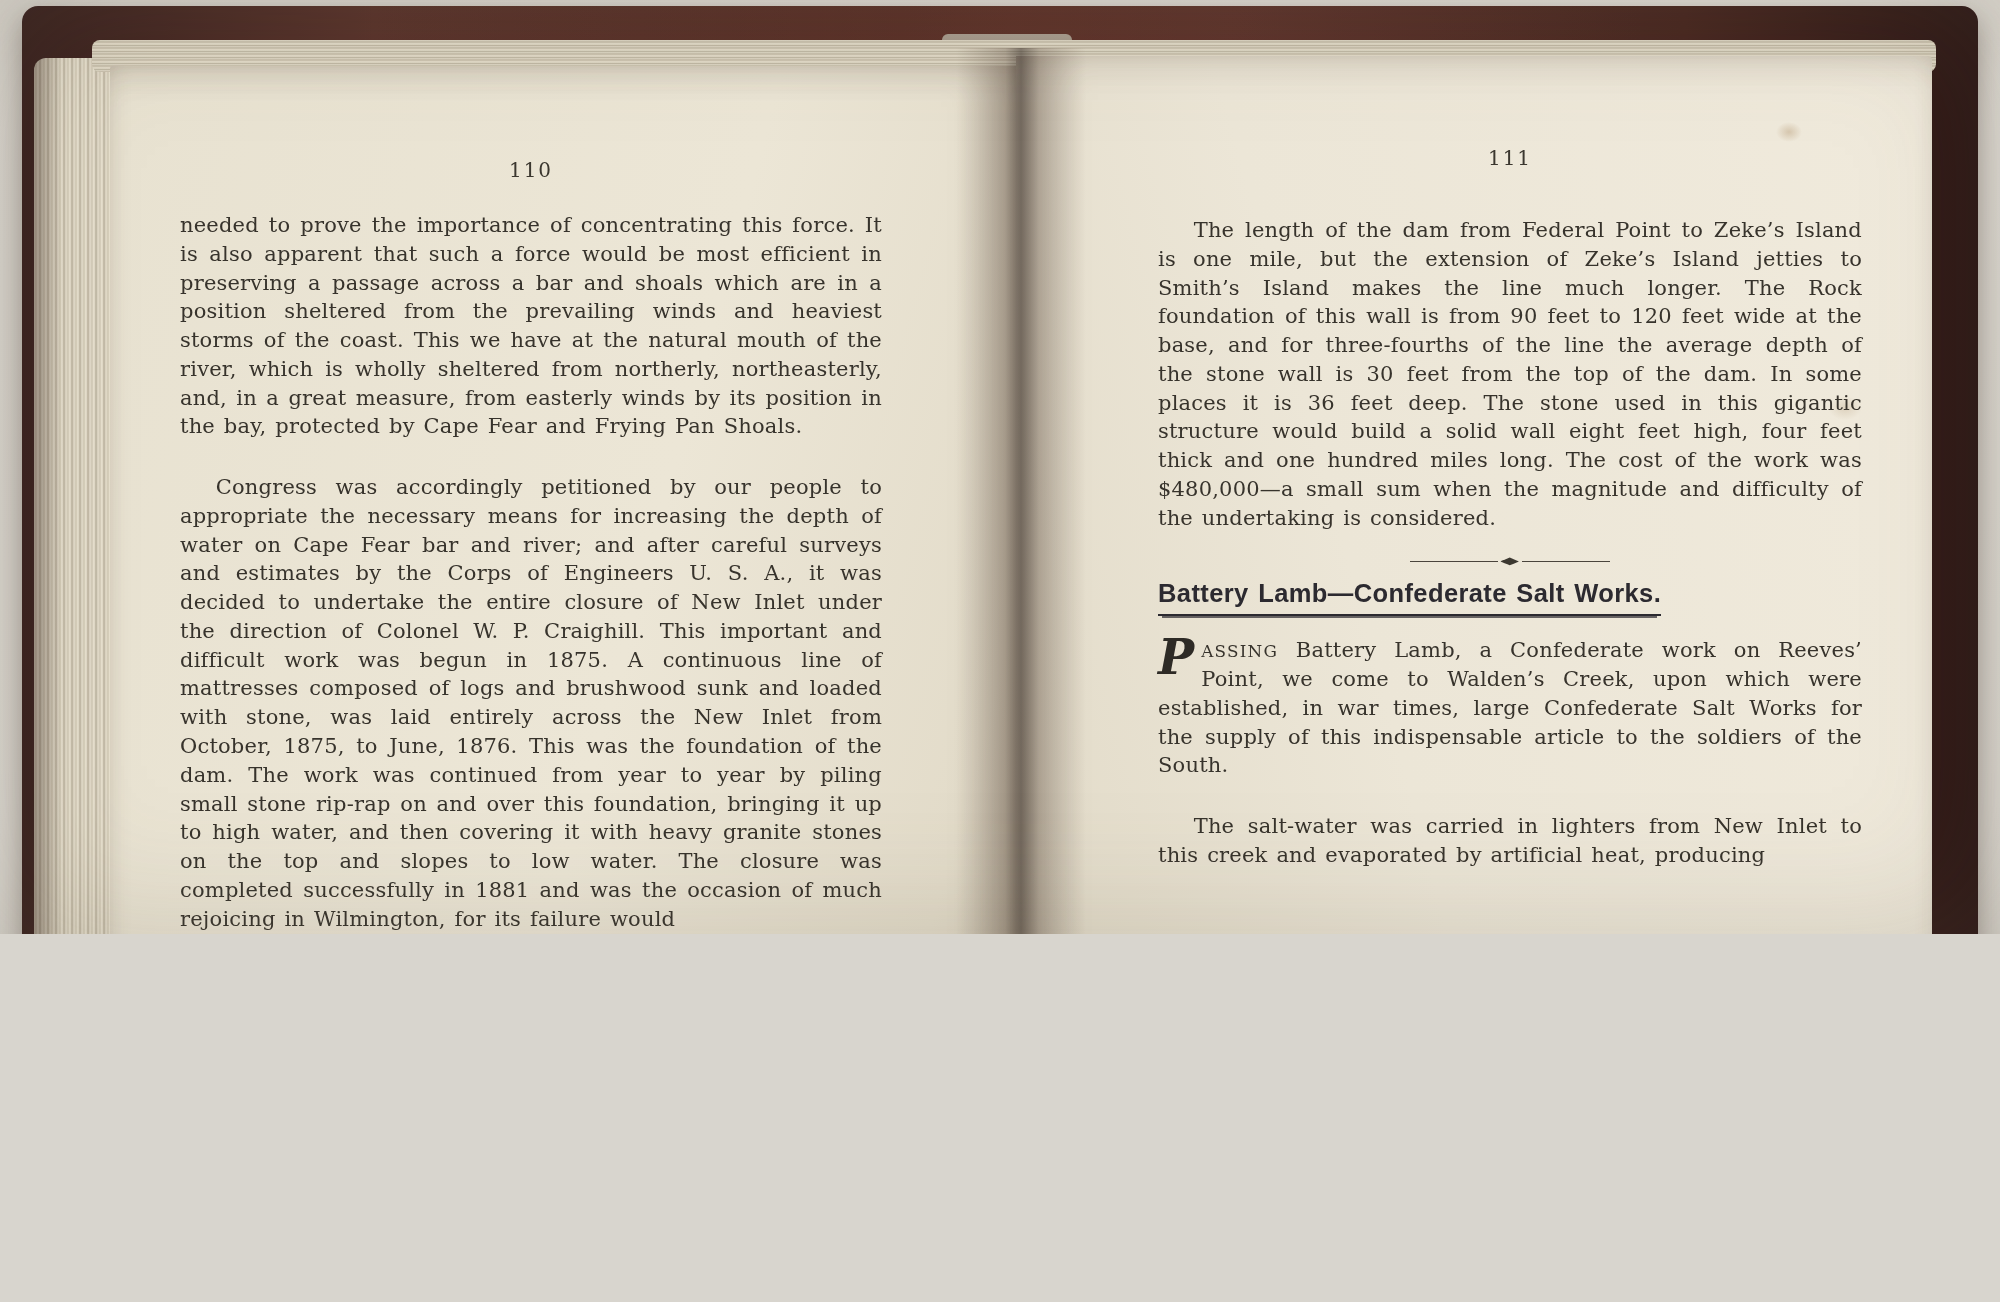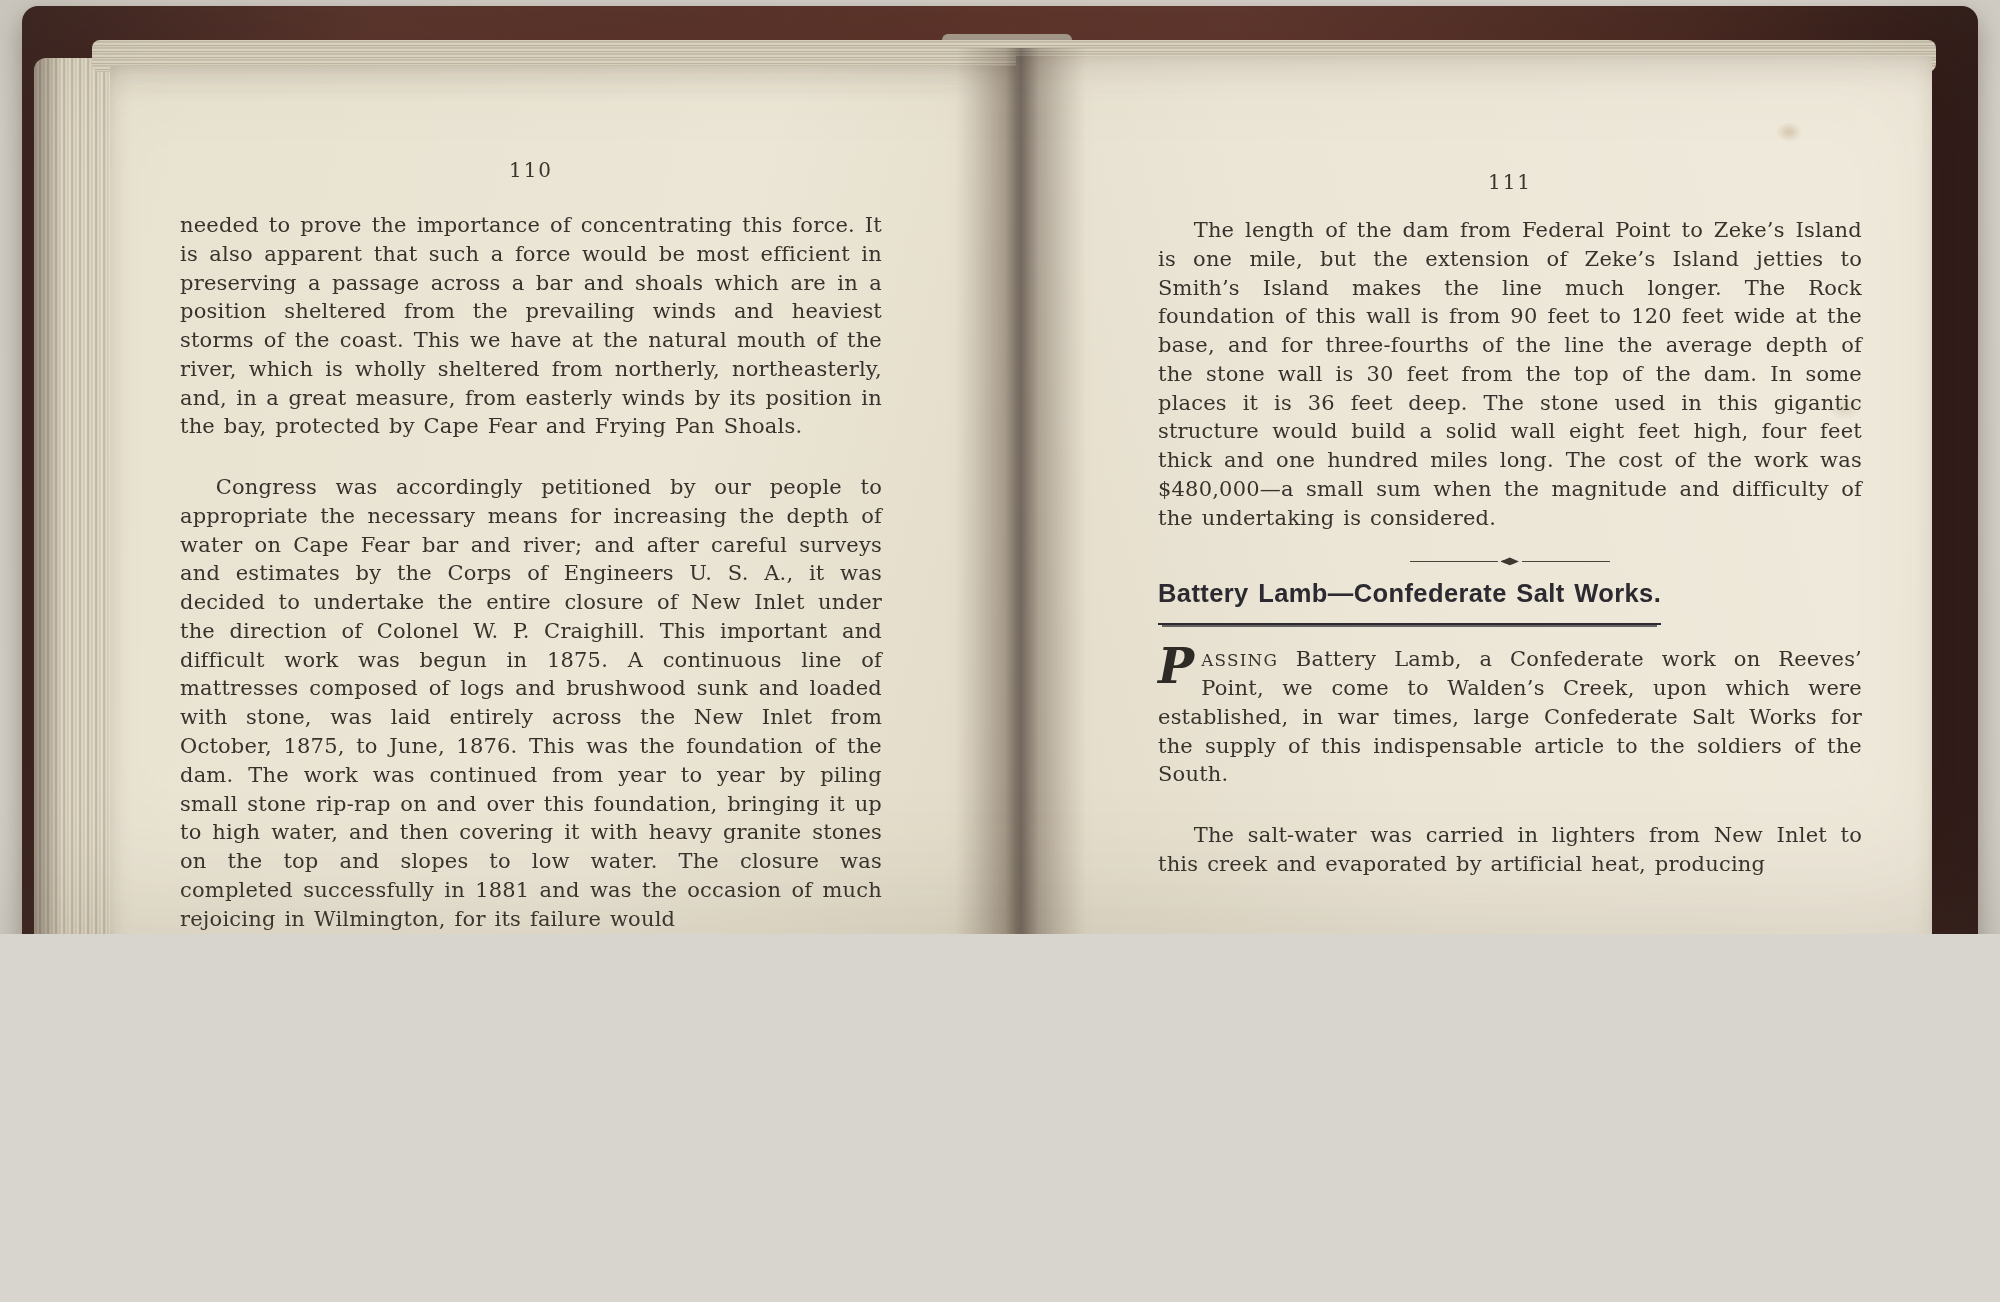--- a/index.html
+++ b/index.html
@@ -92,21 +92,21 @@
   .stain-2{right:70px;top:340px;width:34px;height:24px;
     background:radial-gradient(closest-side,rgba(140,105,60,0.18),rgba(140,105,60,0));}
   .stain-3{left:250px;top:930px;width:40px;height:26px;
     background:radial-gradient(closest-side,rgba(120,95,55,0.14),rgba(120,95,55,0));}
   
   .page-number{
     position:absolute;text-align:center;
     font-size:20px;letter-spacing:2px;color:#3b372f;
   }
   .pn-left{left:70px;top:92px;width:702px;}
-  .pn-right{left:142px;top:90px;width:704px;margin-top:24px;}
+  .pn-right{left:142px;top:90px;width:704px;}
   .body-text{
     position:absolute;color:#37332c;
     font-size:21px;line-height:1.37;text-align:justify;
     word-spacing:2px;letter-spacing:0.2px;
   }
   .text-left{left:70px;top:145px;width:702px;}
   .text-right{left:142px;top:128px;width:704px;}
   .body-text p{margin:0;}
   .body-text p.indent{text-indent:1.7em;margin-top:32px;}
   
@@ -119,21 +119,21 @@
     font-size:10px;color:#3c3830;transform:scaleX(2.4);line-height:1;
   }
   
   .section-heading{
     margin:10px 0 20px 0;
   }
   .section-heading span{
     display:inline-block;
     font-family:"Liberation Sans","DejaVu Sans",sans-serif;
     font-weight:700;font-size:25.5px;letter-spacing:0.4px;color:#2c2a30;
-    padding-bottom:12px;border-bottom:2px solid #2c2a30;
+    padding-bottom:3px;border-bottom:2px solid #2c2a30;
     box-shadow:0 6px 0 -4px rgba(44,42,48,0.7);
   }
   
   .drop-cap{
     float:left;
     font-family:"DejaVu Serif",serif;font-style:italic;font-weight:bold;
     font-size:48px;line-height:38px;margin:2px 7px 0 0;color:#2e2b26;
   }
   .small-caps-word{font-size:0.8em;letter-spacing:1.2px;}
 </style>

